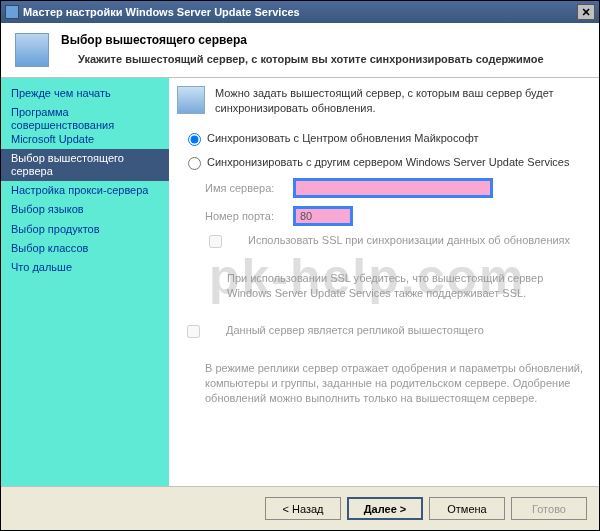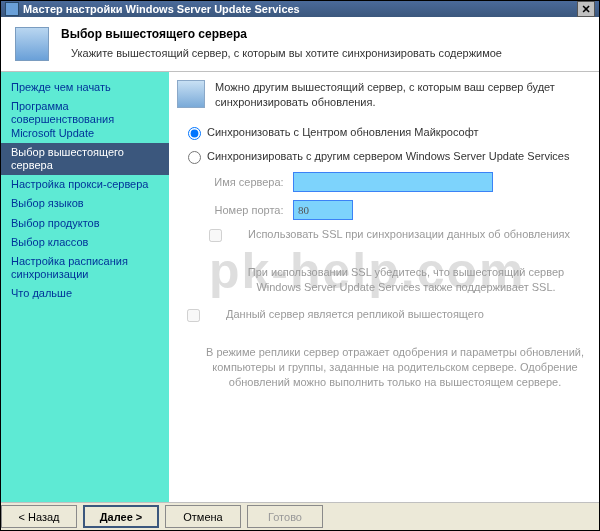--- a/index.html
+++ b/index.html
@@ -1,51 +1,51 @@
 <!DOCTYPE html>
 <html><head>
 <meta charset="utf-8">
 <style>
   * { box-sizing: border-box; font-family: "Tahoma", "Segoe UI", sans-serif; }
   body { margin: 0; background: #fff; }
   .window { width: 600px; height: 531px; border: 1px solid #000; background: #ece9d8; display: flex; flex-direction: column; }
-  .titlebar { height: 16px; background: linear-gradient(#4a6a9a,#3b577d); color: #fff; display: flex; align-items: center; padding: 0 4px; font-size: 11px; font-weight: bold; }
+  .titlebar { height: 22px; background: linear-gradient(#4a6a9a,#3b577d); color: #fff; display: flex; align-items: center; padding: 0 4px; font-size: 11px; font-weight: bold; }
   .titlebar .ticon { width: 14px; height: 14px; background: #6aa0d8; border: 1px solid #2a4a6a; margin-right: 4px; }
   .titlebar .spacer { flex: 1; }
   .titlebar .close { width: 18px; height: 16px; background: #c0c0c0; color: #000; display:flex; align-items:center; justify-content:center; font-size:11px; border:1px solid #555; }
   .header { background: #fff; padding: 10px 14px 10px 14px; display: flex; align-items:flex-start; }
   .header .hicon { width: 34px; height: 34px; background: linear-gradient(#b9d6f0,#6aa0d8); border:1px solid #7a9cc0; margin-right: 12px; }
   .header .htext { flex:1; }
   .header .htitle { font-size: 12px; font-weight: bold; color: #000; margin-bottom: 6px; }
-  .header .hsub { font-size: 11px; color: #333; margin-left: 10px; }
+  .header .hsub { font-size: 11px; color: #333; margin-left: 17px; font-weight: bold; }
   .hdivider { height: 1px; background: #c0c0c0; }
   .body { flex: 1; display: flex; background: #fff; min-height: 0; }
   .sidebar { width: 168px; background: #5eead4; padding: 6px 0; font-size: 11px; color: #003399; }
   .sidebar .item { padding: 3px 10px 3px 10px; cursor: default; line-height: 1.2; }
   .sidebar .item.sel { background: #3b577d; color: #fff; }
   .main { flex: 1; padding: 8px 14px 8px 8px; font-size: 11px; color: #333; position: relative; }
   .main .row { display: flex; align-items: flex-start; }
   .main .micon { width: 28px; height: 28px; background: linear-gradient(#c8e0f4,#7aaad8); border:1px solid #8aa8c8; margin-right: 10px; flex-shrink:0; }
   .main .intro { line-height: 1.35; }
   .radio-group { margin-top: 14px; margin-left: 6px; }
   .radio-line { display: flex; align-items: center; margin-bottom: 8px; }
   .radio-line input { margin-right: 6px; }
   .form-area { margin-left: 22px; margin-top: 6px; color: #9a9a9a; }
   .form-row { display:flex; align-items:center; margin-bottom: 8px; }
   .form-row .lbl { width: 88px; }
-  .form-row input[type=text] { height: 20px; border: 1px solid #3b82f6; background: #7dd3fc; padding: 0 4px; font-size: 11px; font-family: Liberation Serif, serif; }
+  .form-row input[type=text] { height: 20px; border: 3px solid #3b82f6; background: #f9a8d4; padding: 0 4px; font-size: 11px; }
   .cb-line { display:flex; align-items:flex-start; margin-top: 6px; margin-left: 0; gap: 20px; }
   .cb-line input { margin-right: 6px; margin-top:1px; }
   .cb-sub { margin-left: 22px; margin-top: 20px; line-height: 1.35; }
-  .footer { height: 28px; border-top: 1px solid #c0c0c0; background: #ece9d8; display:flex; align-items:center; justify-content:flex-start; padding-right: 12px; gap: 6px; }
+  .footer { height: 44px; border-top: 1px solid #c0c0c0; background: #ece9d8; display:flex; align-items:center; justify-content:flex-end; padding-right: 12px; gap: 6px; }
   .footer button { min-width: 76px; height: 23px; font-size: 11px; border: 1px solid #8a8a8a; background: #ece9d8; cursor: default; }
   .footer button.def { border: 2px solid #3b577d; font-weight: bold; }
   .footer button:disabled { color: #999; }
   .watermark { position: absolute; top: 170px; left: 40px; font-size: 50px; font-weight: bold; color: rgba(160,160,160,0.35); letter-spacing: 2px; pointer-events: none; user-select: none; white-space: nowrap; }
-  .disabled-text { color: #9a9a9a; text-align: center; }
+  .disabled-text { color: #9a9a9a; }
 </style>
 </head>
 <body>
 
 <div class="window">
 
   <div class="titlebar">
     <div class="ticon"></div>
     <div>Мастер настройки Windows Server Update Services</div>
     <div class="spacer"></div>
@@ -63,30 +63,29 @@
 
   <div class="body">
     <div class="sidebar" id="sidebar">
         <div class="item">Прежде чем начать</div>
         <div class="item">Программа совершенствования Microsoft Update</div>
         <div class="item sel">Выбор вышестоящего сервера</div>
         <div class="item">Настройка прокси-сервера</div>
         <div class="item">Выбор языков</div>
         <div class="item">Выбор продуктов</div>
         <div class="item">Выбор классов</div>
-        <div class="item">Настройка расписания синхронизации</div>
         <div class="item">Что дальше</div>
       </div>
 
     <div class="main">
       <div class="watermark">pk-help.com</div>
 
       <div class="row">
         <div class="micon"></div>
-        <div class="intro">Можно другим вышестоящий сервер, с которым ваш сервер будет синхронизировать обновления.</div>
+        <div class="intro">Можно задать вышестоящий сервер, с которым ваш сервер будет синхронизировать обновления.</div>
       </div>
 
       <div class="radio-group">
         <div class="radio-line">
           <input type="radio" name="up" checked="" style="">
           <span>Синхронизовать с Центром обновления Майкрософт</span>
         </div>
         <div class="radio-line">
           <input type="radio" name="up" style="">
           <span>Синхронизировать с другим сервером Windows Server Update Services</span>
@@ -101,21 +100,21 @@
             <span class="lbl disabled-text">Номер порта:</span>
             <input type="text" style="width: 60px;" disabled="" value="80">
           </div>
 
           <div class="cb-line">
             <input type="checkbox" disabled="" style="">
             <span class="disabled-text">Использовать SSL при синхронизации данных об обновлениях</span>
           </div>
           <div class="cb-sub disabled-text">При использовании SSL убедитесь, что вышестоящий сервер Windows Server Update Services также поддерживает SSL.</div>
 
-          <div class="cb-line" style="margin-top:14px; margin-left:-22px;">
+          <div class="cb-line" style="margin-top:24px; margin-left:-22px;">
             <input type="checkbox" disabled="" style="">
             <span class="disabled-text">Данный сервер является репликой вышестоящего</span>
           </div>
           <div class="cb-sub disabled-text" style="margin-left:0px;">В режиме реплики сервер отражает одобрения и параметры обновлений, компьютеры и группы, заданные на родительском сервере. Одобрение обновлений можно выполнить только на вышестоящем сервере.</div>
         </div>
       </div>
     </div>
   </div>
 
   <div class="footer">

